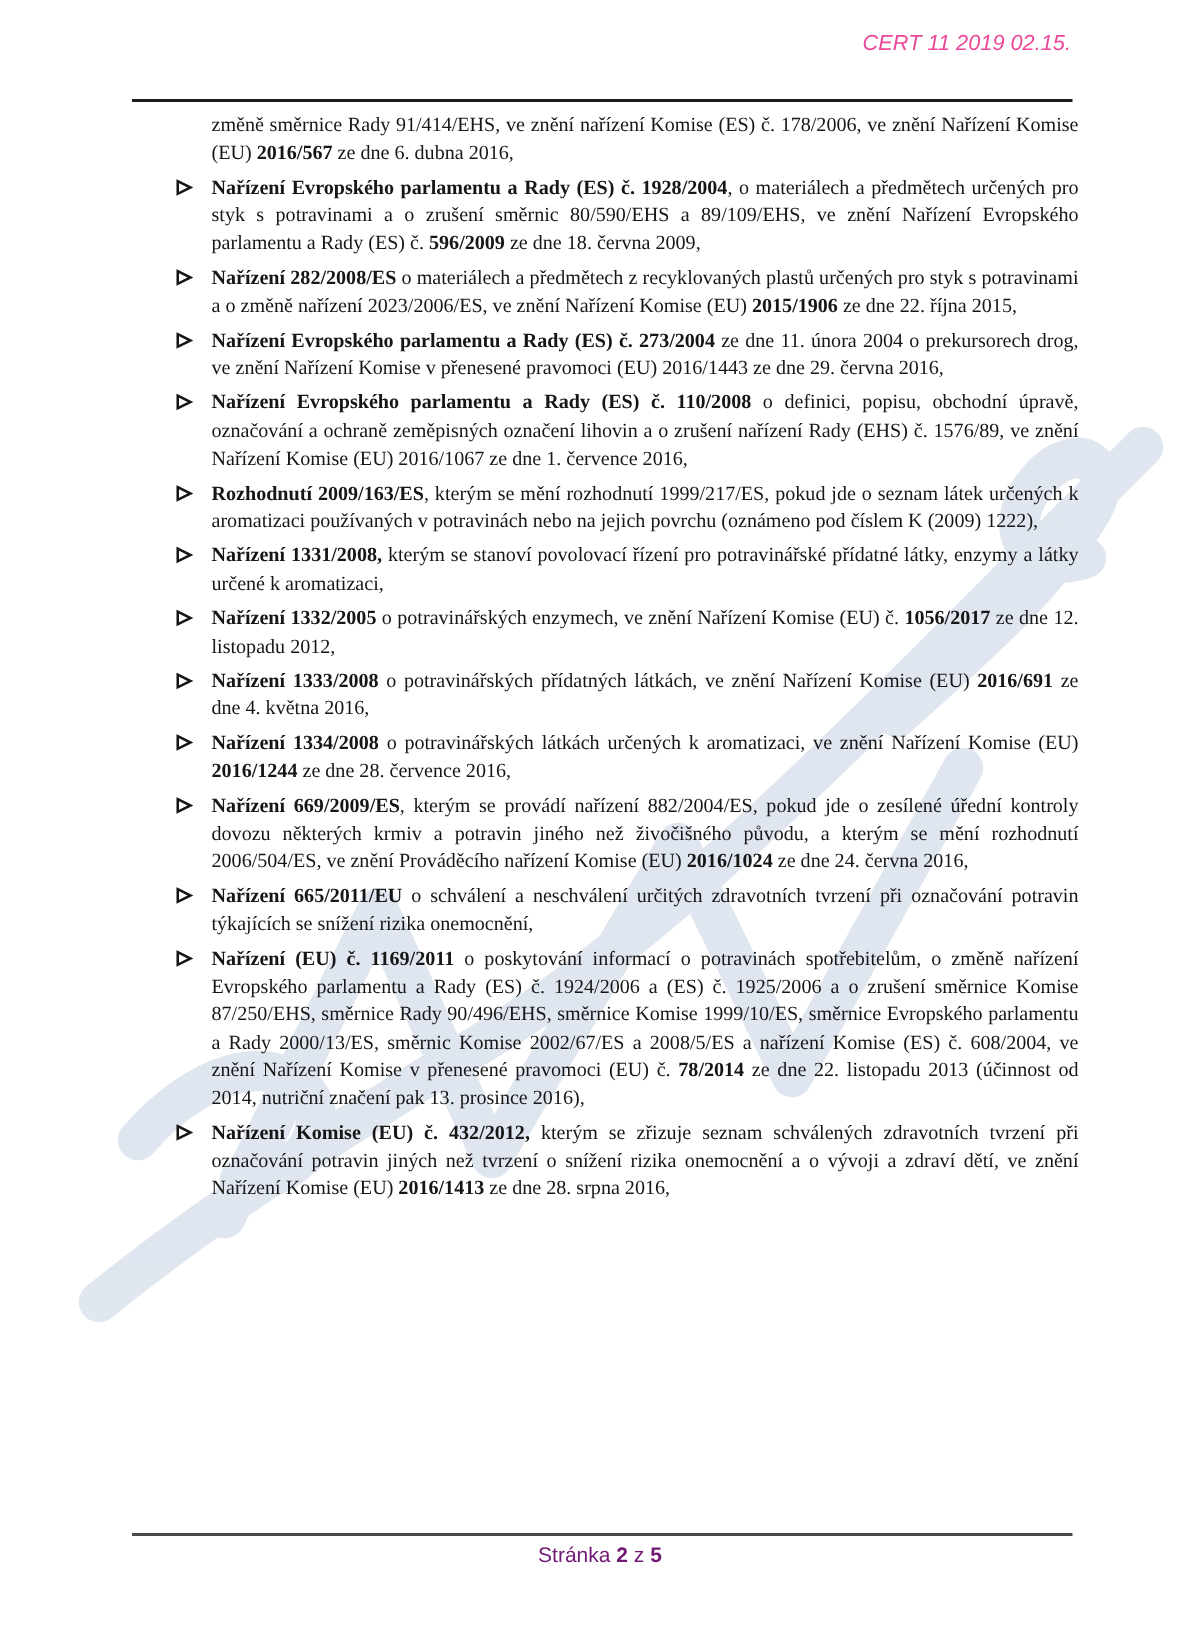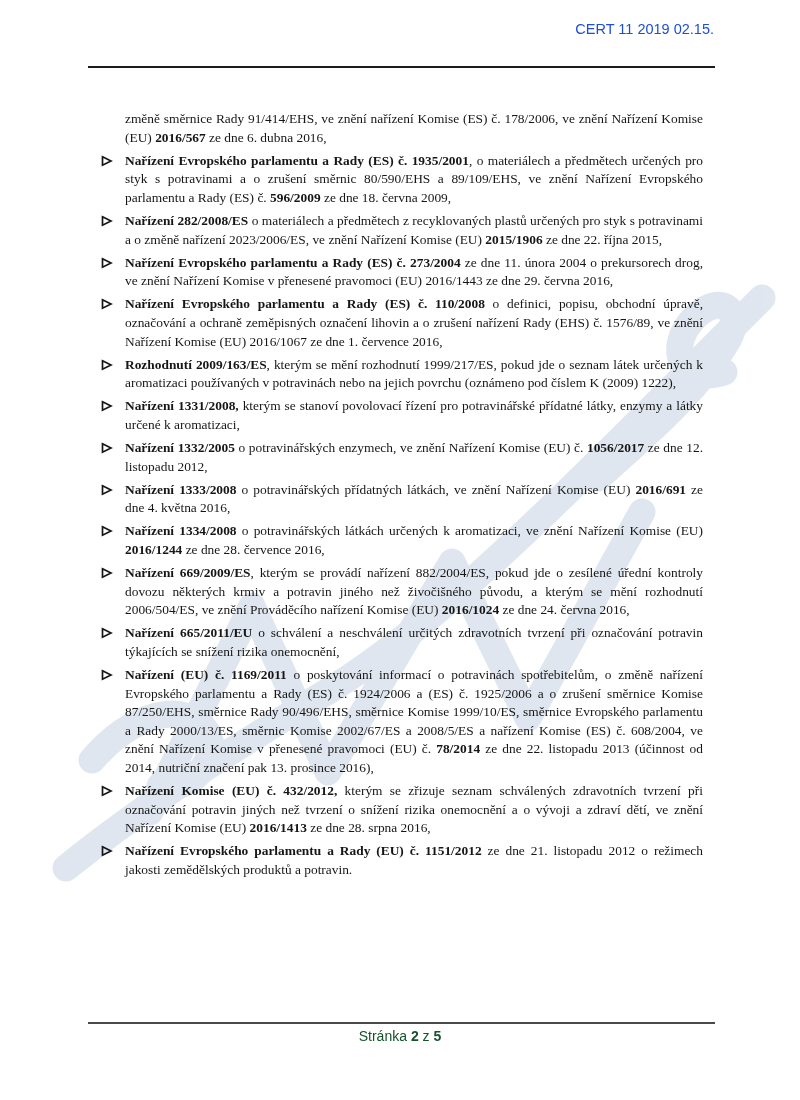--- a/index.html
+++ b/index.html
@@ -21,38 +21,38 @@
     width: 800px; height: 1100px;
     z-index: 0;
     pointer-events: none;
   }
   .header-code {
     position: absolute;
     top: 21px;
     right: 86px;
     z-index: 2;
     font-family: "Liberation Sans", sans-serif;
+    font-style: italic;
     font-size: 14.5px;
-    color: #1d4ed8;
+    color: #ec4899;
   }
   .rule-top {
     position: absolute;
     left: 88px;
     top: 66px;
     width: 627px;
     border-top: 2px solid #1c1c1c;
     z-index: 2;
   }
   .content {
     position: absolute;
-    left: 76px;
+    left: 92px;
     top: 74px;
     width: 627px;
     z-index: 1;
-    margin-top: 36px;
   }
   .para {
     margin: 0 0 4.5px 49px;
     text-align: justify;
     font-size: 13.4px;
     line-height: 18.6px;
     position: relative;
   }
   .para b { font-weight: bold; }
   .bullet {
@@ -73,21 +73,21 @@
     z-index: 2;
   }
   .page-number {
     position: absolute;
     left: 0;
     top: 1028px;
     width: 800px;
     text-align: center;
     font-family: "Liberation Sans", sans-serif;
     font-size: 14px;
-    color: #14532d;
+    color: #701a75;
     z-index: 2;
   }
   .page-number b { font-weight: bold; }
 </style>
 </head>
 <body>
 
 <svg class="watermark-svg" viewBox="0 0 800 1100" xmlns="http://www.w3.org/2000/svg">
   <g fill="none" stroke-width="27" stroke-linecap="round" stroke-linejoin="round" opacity="0.55" stroke="#c7d3e2">
     <path d="M66 868 C 150 800, 240 745, 330 690 C 430 628, 540 520, 640 420 C 690 370, 730 330, 762 298"></path>
@@ -100,21 +100,21 @@
 <div class="header-code">CERT 11 2019 02.15.</div>
 <div class="rule-top"></div>
 
 <div class="content">
   <p class="para"><span>změně směrnice Rady 91/414/EHS, ve znění nařízení Komise (ES) č. 178/2006, ve znění Nařízení Komise (EU) </span><b>2016/567</b><span> ze dne 6. dubna 2016,</span></p>
   <div>
       <p class="para"><span class="bullet">
           <svg width="12" height="12" viewBox="0 0 12 12">
             <path d="M1.5 1.8 L10 6 L1.5 10.2 Z" fill="none" stroke="#161616" stroke-width="1.7" stroke-linejoin="miter"></path>
           </svg>
-        </span><span><b>Nařízení Evropského parlamentu a Rady (ES) č. 1935/2001</b><span>, o materiálech a předmětech určených pro styk s potravinami a o zrušení směrnic 80/590/EHS a 89/109/EHS, ve znění Nařízení Evropského parlamentu a Rady (ES) č. </span><b>596/2009</b><span> ze dne 18. června 2009,</span></span></p>
+        </span><span><b>Nařízení Evropského parlamentu a Rady (ES) č. 1928/2004</b><span>, o materiálech a předmětech určených pro styk s potravinami a o zrušení směrnic 80/590/EHS a 89/109/EHS, ve znění Nařízení Evropského parlamentu a Rady (ES) č. </span><b>596/2009</b><span> ze dne 18. června 2009,</span></span></p>
       <p class="para"><span class="bullet">
           <svg width="12" height="12" viewBox="0 0 12 12">
             <path d="M1.5 1.8 L10 6 L1.5 10.2 Z" fill="none" stroke="#161616" stroke-width="1.7" stroke-linejoin="miter"></path>
           </svg>
         </span><span><b>Nařízení 282/2008/ES</b><span> o materiálech a předmětech z recyklovaných plastů určených pro styk s potravinami a o změně nařízení 2023/2006/ES, ve znění Nařízení Komise (EU) </span><b>2015/1906</b><span> ze dne 22. října 2015,</span></span></p>
       <p class="para"><span class="bullet">
           <svg width="12" height="12" viewBox="0 0 12 12">
             <path d="M1.5 1.8 L10 6 L1.5 10.2 Z" fill="none" stroke="#161616" stroke-width="1.7" stroke-linejoin="miter"></path>
           </svg>
         </span><span><b>Nařízení Evropského parlamentu a Rady (ES) č. 273/2004</b><span> ze dne 11. února 2004 o prekursorech drog, ve znění Nařízení Komise v přenesené pravomoci (EU) 2016/1443 ze dne 29. června 2016,</span></span></p>
@@ -161,22 +161,17 @@
       <p class="para"><span class="bullet">
           <svg width="12" height="12" viewBox="0 0 12 12">
             <path d="M1.5 1.8 L10 6 L1.5 10.2 Z" fill="none" stroke="#161616" stroke-width="1.7" stroke-linejoin="miter"></path>
           </svg>
         </span><span><b>Nařízení (EU) č. 1169/2011</b><span>  o poskytování informací o potravinách spotřebitelům, o změně nařízení Evropského parlamentu a Rady (ES) č. 1924/2006 a (ES) č. 1925/2006 a o zrušení směrnice Komise 87/250/EHS, směrnice Rady 90/496/EHS, směrnice Komise 1999/10/ES, směrnice Evropského parlamentu a Rady 2000/13/ES, směrnic Komise 2002/67/ES a 2008/5/ES a nařízení Komise (ES) č. 608/2004, ve znění Nařízení Komise v přenesené pravomoci (EU) č. </span><b>78/2014</b><span> ze dne 22. listopadu 2013 (účinnost od 2014, nutriční značení pak 13. prosince 2016),</span></span></p>
       <p class="para"><span class="bullet">
           <svg width="12" height="12" viewBox="0 0 12 12">
             <path d="M1.5 1.8 L10 6 L1.5 10.2 Z" fill="none" stroke="#161616" stroke-width="1.7" stroke-linejoin="miter"></path>
           </svg>
         </span><span><b>Nařízení Komise (EU) č. 432/2012,</b><span> kterým se zřizuje seznam schválených zdravotních tvrzení při označování potravin jiných než tvrzení o snížení rizika onemocnění a o vývoji a zdraví dětí, ve znění Nařízení Komise (EU) </span><b>2016/1413</b><span> ze dne 28. srpna 2016,</span></span></p>
-      <p class="para"><span class="bullet">
-          <svg width="12" height="12" viewBox="0 0 12 12">
-            <path d="M1.5 1.8 L10 6 L1.5 10.2 Z" fill="none" stroke="#161616" stroke-width="1.7" stroke-linejoin="miter"></path>
-          </svg>
-        </span><span><b>Nařízení Evropského parlamentu a Rady (EU) č. 1151/2012</b><span> ze dne 21. listopadu 2012 o režimech jakosti zemědělských produktů a potravin.</span></span></p>
     </div>
 </div>
 
 <div class="rule-bottom"></div>
 <div class="page-number"><span>Stránka </span><b>2</b><span> z </span><b>5</b></div>
 
 </body></html>

